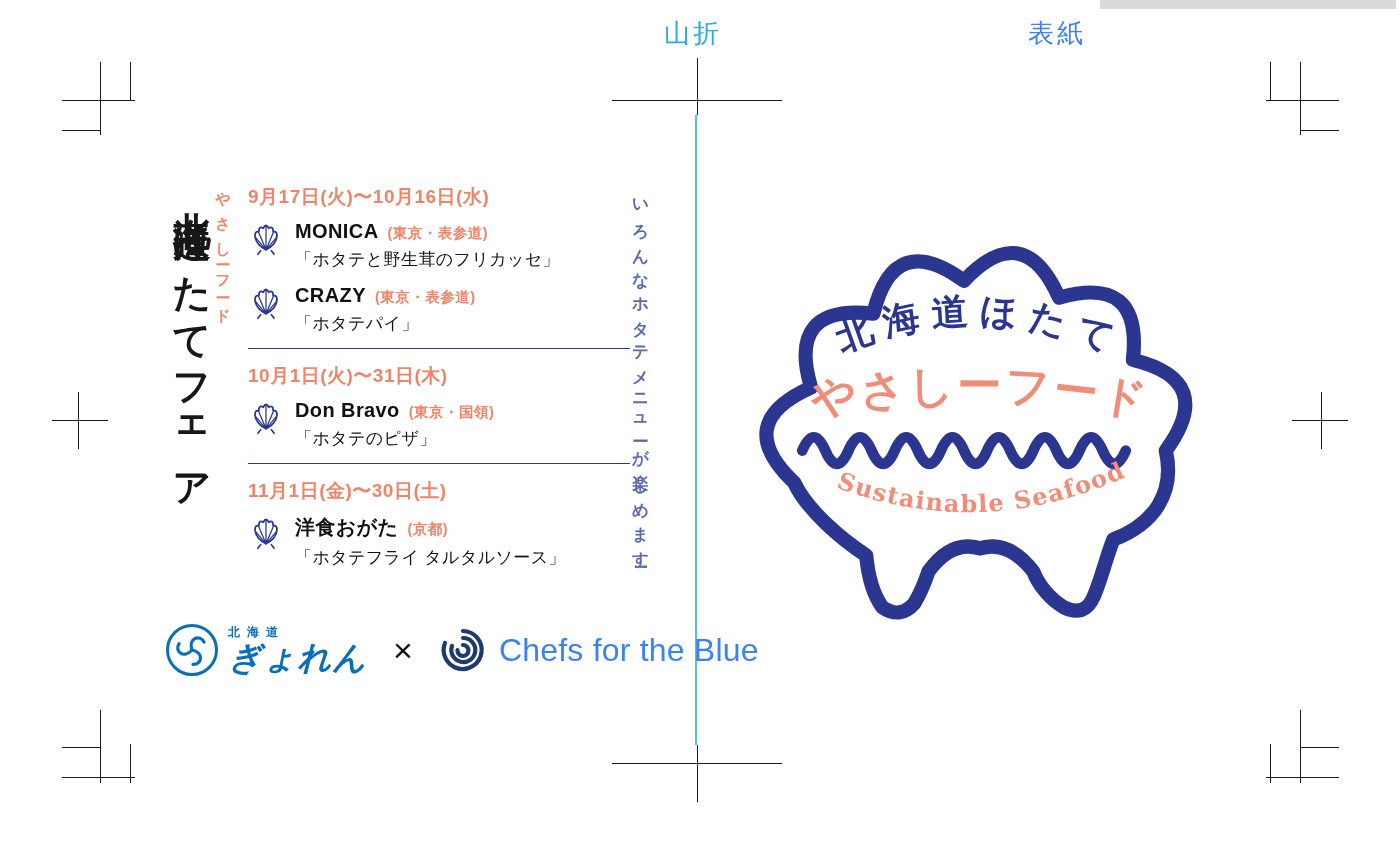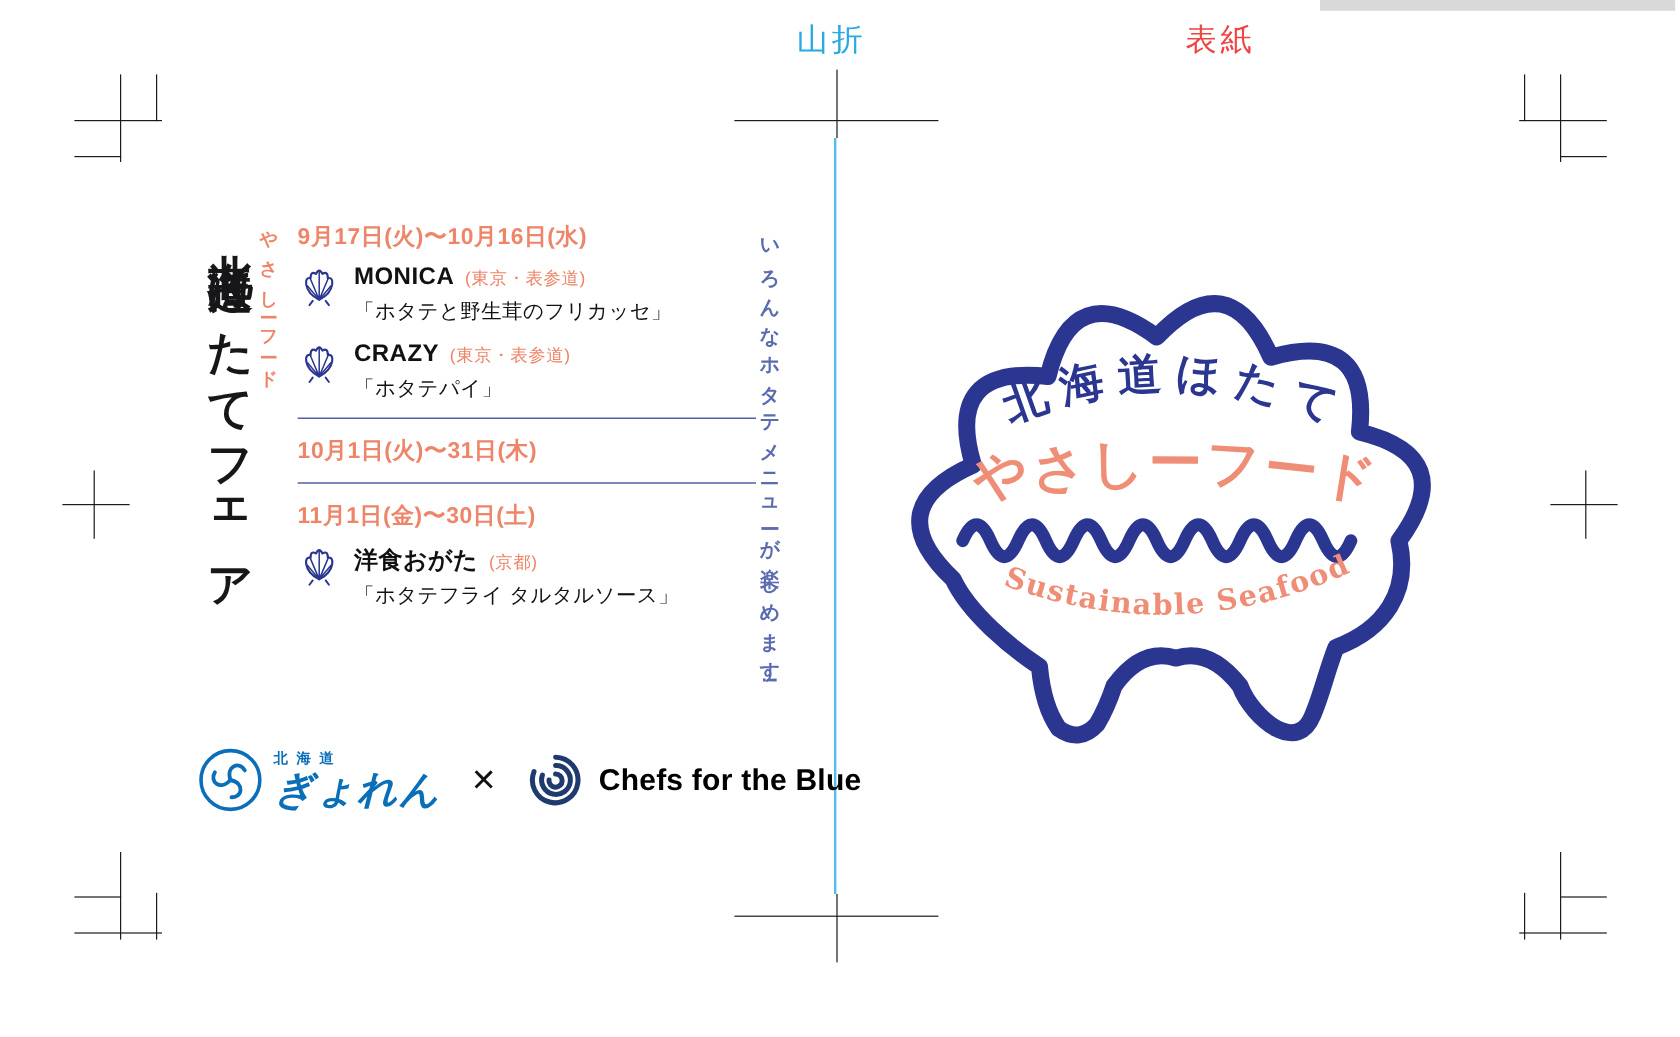--- a/index.html
+++ b/index.html
@@ -6,54 +6,54 @@
   body{font-family:"Liberation Sans","DejaVu Sans",sans-serif;}
   #board{position:relative;width:1396px;height:864px;background:#ffffff;overflow:hidden;}
 
   
   .cm{position:absolute;background:#1c1c1c;}
   .fold-line{position:absolute;left:695px;top:115px;width:1.5px;height:630px;background:#54bdea;}
   .edge-strip{position:absolute;left:1100px;top:0;width:300px;height:9px;background:#d9d9d9;}
 
   .top-label{position:absolute;top:16px;font-size:26px;letter-spacing:3px;}
   .lbl-fold{left:664px;color:#29abe2;}
-  .lbl-cover{left:988px;color:#ef4444;}
+  .lbl-cover{left:1028px;color:#3b82f6;}
 
   
   .v-title{position:absolute;left:166px;top:182px;writing-mode:vertical-rl;
     font-family:"DejaVu Serif","Liberation Serif",serif;font-weight:700;
     font-size:38px;letter-spacing:6px;color:#17171a;}
   .v-subtitle{position:absolute;left:213px;top:181px;writing-mode:vertical-rl;
     font-weight:700;font-size:15px;letter-spacing:8px;color:#ee8468;}
   .v-note{position:absolute;left:630px;top:188px;writing-mode:vertical-rl;
     font-weight:700;font-size:16.5px;letter-spacing:5.5px;color:#5a6bb0;}
 
   
   .sections{position:absolute;left:248px;top:184px;width:382px;}
   .date{color:#ee8468;font-weight:700;font-size:19px;letter-spacing:.5px;margin:0 0 6px 0;}
   .item{display:flex;gap:11px;margin:10px 0 13px 0;align-items:flex-start;}
   .shell-ico{width:36px;height:36px;flex:0 0 36px;margin-top:1px;}
   .name-line{display:flex;align-items:baseline;}
   .rname{font-weight:700;font-size:20px;color:#111;letter-spacing:.4px;}
-  .rloc{font-weight:400;font-size:14.5px;color:#ee8468;margin-left:9px;letter-spacing:.5px;}
+  .rloc{font-weight:700;font-size:14.5px;color:#ee8468;margin-left:9px;letter-spacing:.5px;}
   .dish{font-size:17px;color:#111;margin-top:5px;letter-spacing:.4px;}
   .loc-after{margin-left:14px;}
   .divider{border:none;border-top:1.6px solid #2c3a8c;margin:13px 0 14px 0;}
 
   
   .logos{position:absolute;left:164px;top:622px;display:flex;align-items:center;}
   .gyo{display:flex;align-items:center;gap:8px;}
   .gyo-emblem{width:56px;height:56px;}
   .gyo-text{text-align:left;line-height:1;}
   .gyo-region{font-size:12px;font-weight:700;letter-spacing:7px;color:#0a6fb8;margin-bottom:3px;}
   .gyo-name{font-size:33px;font-weight:800;letter-spacing:1px;color:#0a6fb8;font-style:italic;}
   .x-sep{font-size:34px;color:#111;margin:0 26px;font-weight:400;}
   .cfb{display:flex;align-items:center;gap:12px;}
   .cfb-mark{width:48px;height:48px;}
-  .cfb-text{font-size:25px;font-weight:700;color:#000000;letter-spacing:.2px;}
+  .cfb-text{font-size:32px;font-weight:400;color:#3b82f6;letter-spacing:.2px;}
 
   
   .cover-shell{position:absolute;left:740px;top:213px;width:480px;height:445px;}
   .arc-top{font-family:"DejaVu Serif","Liberation Serif",serif;font-size:41px;font-weight:700;
     fill:#2b3690;letter-spacing:12px;}
   .arc-brand{font-size:50px;font-weight:800;fill:#ef8d76;letter-spacing:3px;
     font-family:"DejaVu Sans","Liberation Sans",sans-serif;}
   .arc-tag{font-family:"DejaVu Serif","Liberation Serif",serif;font-size:27px;font-weight:700;
     fill:#ef8d76;letter-spacing:1.5px;}
 </style>
@@ -139,20 +139,32 @@
           <span class="rloc">(東京・表参道)</span>
         </div>
         <div class="dish">「ホタテパイ」</div>
       </div>
     </div>
 
     <hr class="divider">
 
     <div class="date">10月1日(火)〜31日(木)</div>
 
+    <div class="item">
+      <svg class="shell-ico">
+          <use href="#shellIcon"></use>
+        </svg>
+      <div>
+        <div class="name-line">
+          <span class="rname">Don Bravo</span>
+          <span class="rloc">(東京・国領)</span>
+        </div>
+        <div class="dish">「ホタテのピザ」</div>
+      </div>
+    </div>
 
 
     <hr class="divider">
 
     <div class="date">11月1日(金)〜30日(土)</div>
 
     <div class="item">
       <svg class="shell-ico">
           <use href="#shellIcon"></use>
         </svg>

